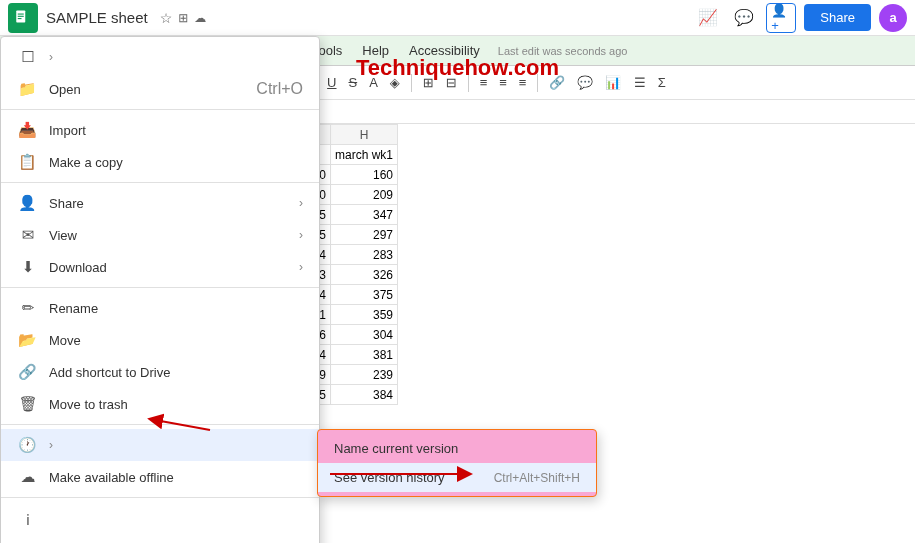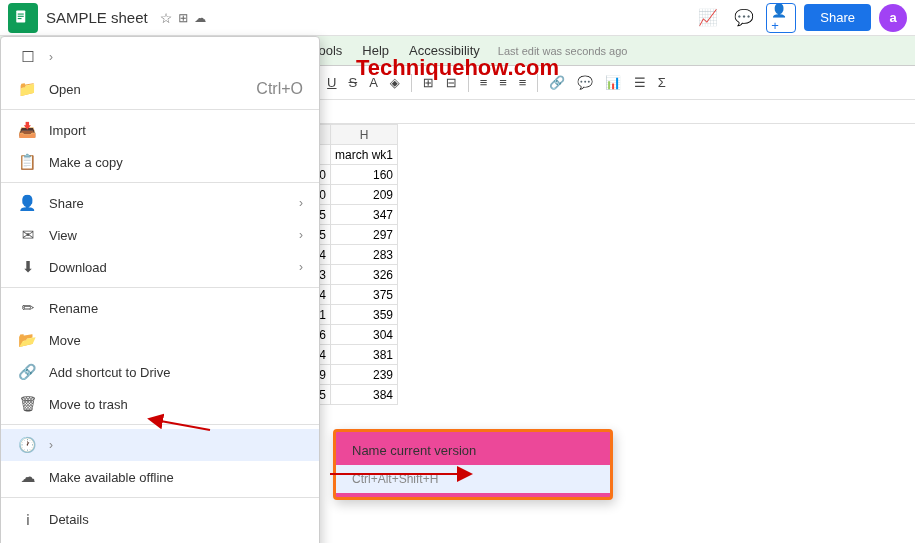--- a/index.html
+++ b/index.html
@@ -51,21 +51,21 @@
     .dropdown-overlay { position: absolute; top: 36px; left: 0; width: 320px; background: #fff; border: 1px solid #ccc; box-shadow: 2px 4px 12px rgba(0,0,0,0.2); z-index: 200; border-radius: 4px; padding: 4px 0; }
     .dropdown-item { display: flex; align-items: center; padding: 7px 16px; cursor: pointer; color: #333; font-size: 13px; position: relative; }
     .dropdown-item .di-icon { width: 22px; margin-right: 10px; text-align: center; color: #555; font-size: 15px; }
     .dropdown-item .di-label { flex: 1; }
     .dropdown-item .di-shortcut { color: #888; font-size: 16px; }
     .dropdown-item .di-arrow { color: #888; font-size: 12px; }
     .dropdown-divider { height: 1px; background: #e0e0e0; margin: 4px 0; }
     .dropdown-item.highlighted { background: #e8f0fe; }
 
     
-    .submenu { position: absolute; top: 0; left: 332px; width: 280px; background: #ec4899; border: 3px solid #f97316; box-shadow: 2px 4px 12px rgba(0,0,0,0.2); border-radius: 4px; padding: 4px 0; z-index: 300; }
+    .submenu { position: absolute; top: 0; left: 316px; width: 280px; background: #f9a8d4; border: 1px solid #f97316; box-shadow: 2px 4px 12px rgba(0,0,0,0.2); border-radius: 4px; padding: 4px 0; z-index: 300; }
     .submenu-item { display: flex; align-items: center; padding: 7px 16px; cursor: pointer; color: #333; font-size: 13px; }
     .submenu-item.highlighted { background: #e8f0fe; }
     .submenu-item .sm-label { flex: 1; }
     .submenu-item .sm-shortcut { color: #888; font-size: 12px; }
 
     
     .arrow-container { position: absolute; top: 0; left: 0; width: 100%; height: 100%; pointer-events: none; z-index: 400; }
 
     
     .col-highlight { background: #c2d1e8; }
@@ -343,32 +343,32 @@
   <div class="dropdown-divider"></div>
   <div class="dropdown-item highlighted" style="position:relative;">
     <span class="di-icon">🕐</span>
     <span class="di-arrow">›</span>
 
     <div class="submenu">
       <div class="submenu-item">
         <span class="sm-label">Name current version</span>
       </div>
       <div class="submenu-item highlighted">
+        <span class="sm-label">See version history</span>
         <span class="sm-shortcut">Ctrl+Alt+Shift+H</span>
       </div>
     </div>
   </div>
   <div class="dropdown-item">
     <span class="di-icon">☁</span>
     <span class="di-label">Make available offline</span>
   </div>
   <div class="dropdown-divider"></div>
   <div class="dropdown-item">
     <span class="di-icon">ℹ</span>
-    <span class="di-label">Details</span>
   </div>
   <div class="dropdown-item">
     
     
   </div>
 </div>
 
 <svg class="arrow-container" viewBox="0 0 915 543">
 
   <defs>

